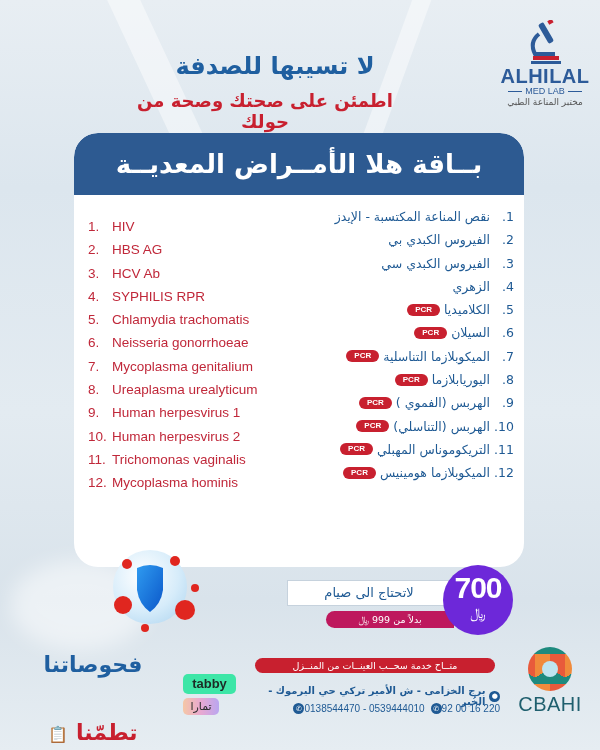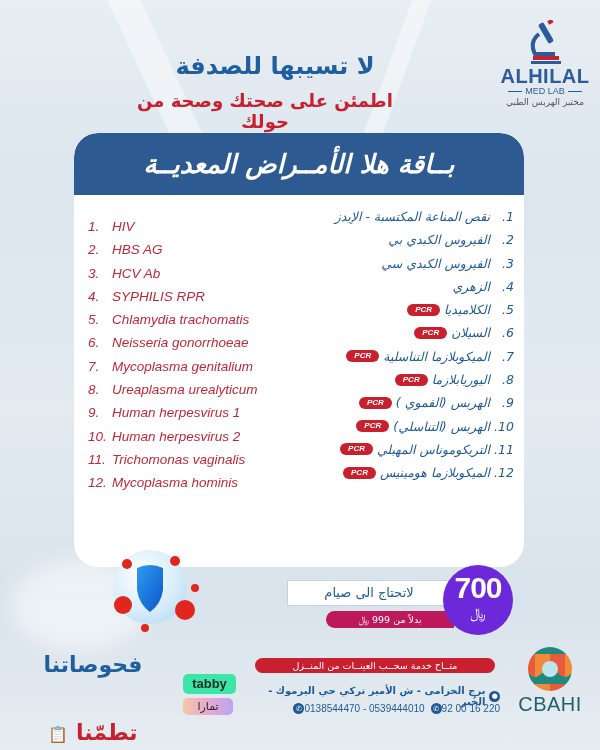--- a/index.html
+++ b/index.html
@@ -23,21 +23,21 @@
   .logo .ar { font-size: 9px; color: #555; line-height: 12px; direction: rtl; }
 
   
   .headline { position: absolute; left: 150px; top: 52px; width: 250px; text-align: center; direction: rtl;
     font-weight: bold; font-size: 24px; color: #1f5fa0; }
   .subheadline { position: absolute; left: 120px; top: 90px; width: 290px; text-align: center; direction: rtl;
     font-weight: bold; font-size: 18px; color: #c8202f; }
 
   
   .card { position: absolute; left: 74px; top: 133px; width: 450px; height: 434px; background: #fff;
-    border-radius: 24px; overflow: hidden; font-style: italic; }
+    border-radius: 24px; overflow: hidden; }
   .card-header { height: 62px; background: #2d5a91; display: flex; align-items: center; justify-content: center;
     direction: rtl; color: #fff; font-weight: bold; font-size: 26px; letter-spacing: 1px; border-radius: 24px 24px 0 0; }
 
   .list { position: absolute; top: 76px; left: 0; width: 100%; }
   .row { height: 23.3px; position: relative; font-size: 13px; }
   .en { position: absolute; left: 14px; color: #c0283a; font-family: "Liberation Sans", sans-serif; font-size: 13.5px; white-space: nowrap; margin-top: 10px; }
   .en .num { display: inline-block; width: 24px; }
   .ar-item { position: absolute; right: 10px; direction: rtl; color: #1f5a94; font-size: 12.5px; white-space: nowrap; display: flex; align-items: center; gap: 4px; }
   .ar-item .num { color: #1f5a94; min-width: 20px; }
   .pcr { display: inline-block; background: #c8202f; color: #fff; font-size: 8px; font-family: "Liberation Sans", sans-serif;
@@ -59,21 +59,21 @@
   .price-circle .cur { font-size: 14px; line-height: 16px; }
 
   
   .slogan1 { position: absolute; left: 28px; top: 652px; width: 130px; text-align: center; direction: rtl;
     font-weight: bold; font-size: 22px; color: #1f5fa0; }
   .slogan2 { position: absolute; left: 28px; top: 720px; width: 130px; direction: rtl; text-align: center;
     font-weight: bold; font-size: 22px; color: #c8202f; }
   .tabby { position: absolute; left: 183px; top: 674px; width: 53px; height: 20px; border-radius: 5px;
     background: #3de6a7; color: #1d2b26; font-family: "Liberation Sans", sans-serif; font-weight: bold; font-size: 13px;
     text-align: center; line-height: 20px; }
-  .tamara { position: absolute; left: 183px; top: 698px; width: 50px; height: 17px; border-radius: 5px;
+  .tamara { position: absolute; left: 183px; top: 698px; width: 36px; height: 17px; border-radius: 5px;
     background: linear-gradient(90deg, #f5c7a6, #e8a8d1, #b9a6f0); color: #2a2a2a; font-size: 11px; text-align: center;
     line-height: 17px; direction: rtl; }
 
   
   .service { position: absolute; left: 255px; top: 658px; width: 240px; height: 15px; background: #c8202f;
     border-radius: 8px; color: #fff; font-size: 9.5px; text-align: center; line-height: 15px; direction: rtl; }
   .address { position: absolute; left: 250px; top: 685px; width: 250px; direction: rtl; text-align: right;
     font-size: 10px; color: #1f5a94; font-weight: bold; display: flex; align-items: center; gap: 4px; }
   .phones { position: absolute; left: 250px; top: 703px; width: 250px; direction: ltr; text-align: right;
     font-size: 10px; color: #1f5a94; display: flex; justify-content: flex-end; align-items: center; gap: 0; font-family: "Liberation Sans", sans-serif; }
@@ -101,21 +101,21 @@
     <svg viewBox="0 0 40 46">
       <rect x="18" y="2" width="6" height="22" rx="2" transform="rotate(-30 21 13)" fill="#2d5b99"></rect>
       <rect x="23" y="0" width="5" height="4" fill="#c8202f" transform="rotate(-30 25 2)"></rect>
       <path d="M14 14 Q4 22 10 34 L30 34" stroke="#2d5b99" stroke-width="4" fill="none"></path>
       <rect x="8" y="36" width="26" height="4" fill="#c8202f"></rect>
       <rect x="6" y="41" width="30" height="3" fill="#2d5b99"></rect>
     </svg>
   </div>
   <div class="brand">ALHILAL</div>
   <div class="sub">MED LAB</div>
-  <div class="ar">مختبر الهربس الطبي</div>
+  <div class="ar">مختبر المناعة الطبي</div>
 </div>
 
 <div class="headline">لا تسيبها للصدفة</div>
 <div class="subheadline">اطمئن على صحتك وصحة من حولك</div>
 
 <div class="card">
   <div class="card-header">بــاقة هلا  الأمــراض المعديــة</div>
   <div class="list" id="test-list">
       <div class="row">
         <div class="en"><span class="num">1.</span><span>HIV</span></div>

